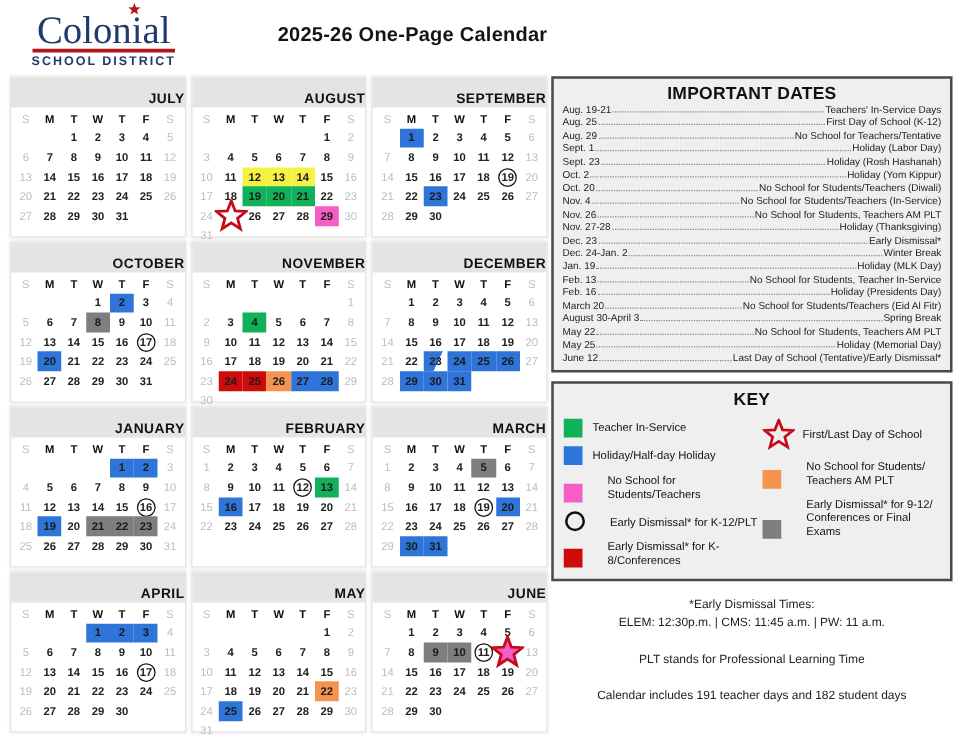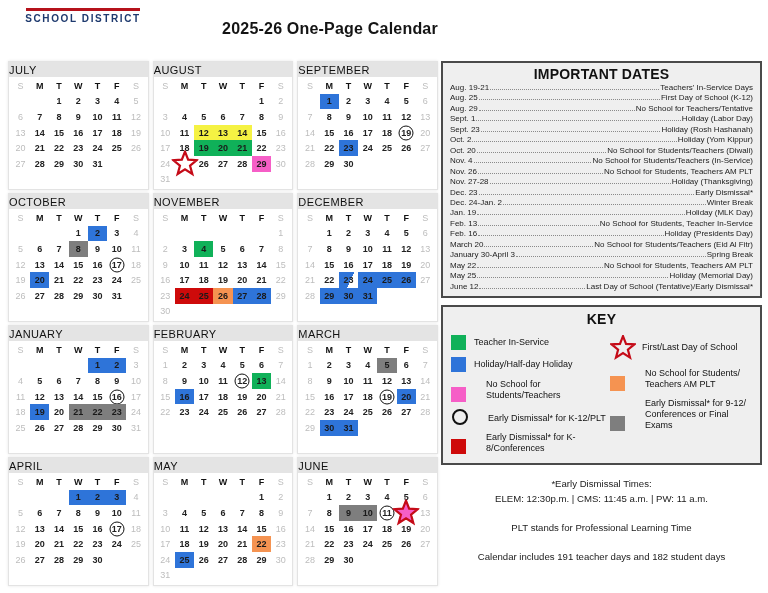--- a/index.html
+++ b/index.html
@@ -14,22 +14,22 @@
   .logo-name{font-family:"Liberation Serif",serif;font-size:31px;line-height:1;color:#1E3A6E;}
   .logo-star{position:absolute;right:23px;top:-6px;width:11px;height:11px;}
   .logo-underline{height:3px;background:#B5121B;margin:0 10px 2px;}
   .logo-sub{font-size:10px;font-weight:bold;letter-spacing:1.6px;color:#1E3A6E;}
   .page-title{position:absolute;left:170px;top:15px;width:320px;text-align:center;
     font-size:16px;font-weight:600;color:#141414;letter-spacing:.2px;}
   
   .months{position:absolute;left:8px;top:61px;width:430px;
     display:grid;grid-template-columns:repeat(3,1fr);gap:3px 4px;}
   .month-card{background:#fff;border:1px solid #e3e3e3;box-shadow:0 0 3px rgba(0,0,0,.10);height:127px;overflow:visible;}
-  .month-title{background:#E4E4E4;text-align:left;font-weight:normal;font-size:11px;
-    padding:2px 0 1px;letter-spacing:.4px;color:#111;}
+  .month-title{background:#E4E4E4;text-align:right;font-weight:bold;font-size:11px;
+    padding:11px 0 1px;letter-spacing:.4px;color:#111;}
   .month-grid{display:grid;grid-template-columns:repeat(7,1fr);padding:1px 2px 0;}
   .cell{height:15.6px;display:flex;align-items:center;justify-content:center;
     font-size:9px;font-weight:bold;color:#222;position:relative;}
   .cell.wk{color:#BDBDBD;font-weight:normal;}
   .dow{font-size:9px;font-weight:bold;color:#111;}
   .dow.wk{color:#BDBDBD;font-weight:normal;}
   .ring{position:absolute;width:13px;height:13px;border:1.6px solid #111;border-radius:50%;
     left:50%;top:50%;transform:translate(-50%,-50%);}
   .star-overlay{position:absolute;width:27px;height:27px;left:50%;top:50%;
     transform:translate(-50%,-50%);z-index:2;}
@@ -54,20 +54,26 @@
   .k-star{width:26px;height:26px;margin-right:6px;flex:none;}
   .k-label{line-height:1.25;}
   .notes{text-align:center;font-size:9.6px;color:#222;margin-top:12px;line-height:1.55;}
   .note-gap{margin-top:14px;}
 </style>
 </head>
 <body>
 
 <div class="header">
   <div class="logo">
+    <div class="logo-name-wrap">
+      <span class="logo-name">Colonial</span>
+      <svg class="logo-star" viewBox="0 0 24 24">
+        <polygon points="12,1 14.8,8.2 22.5,8.6 16.5,13.5 18.5,20.9 12,16.7 5.5,20.9 7.5,13.5 1.5,8.6 9.2,8.2" fill="#B5121B"></polygon>
+      </svg>
+    </div>
     <div class="logo-underline"></div>
     <div class="logo-sub">SCHOOL DISTRICT</div>
   </div>
   <div class="page-title">2025-26 One-Page Calendar</div>
 </div>
 
 <div class="months" id="months">
     <div class="month-card">
       <div class="month-title">JULY</div>
       <div class="month-grid">
@@ -692,21 +698,21 @@
           <span class="id-date">Feb. 16</span>
           <span class="id-leader"></span>
           <span class="id-desc">Holiday (Presidents Day)</span>
         </div>
         <div class="id-item">
           <span class="id-date">March 20</span>
           <span class="id-leader"></span>
           <span class="id-desc">No School for Students/Teachers (Eid Al Fitr)</span>
         </div>
         <div class="id-item">
-          <span class="id-date">January 30-April 3</span>
+          <span class="id-date">August 30-April 3</span>
           <span class="id-leader"></span>
           <span class="id-desc">Spring Break</span>
         </div>
         <div class="id-item">
           <span class="id-date">May 22</span>
           <span class="id-leader"></span>
           <span class="id-desc">No School for Students, Teachers AM PLT</span>
         </div>
         <div class="id-item">
           <span class="id-date">May 25</span>

